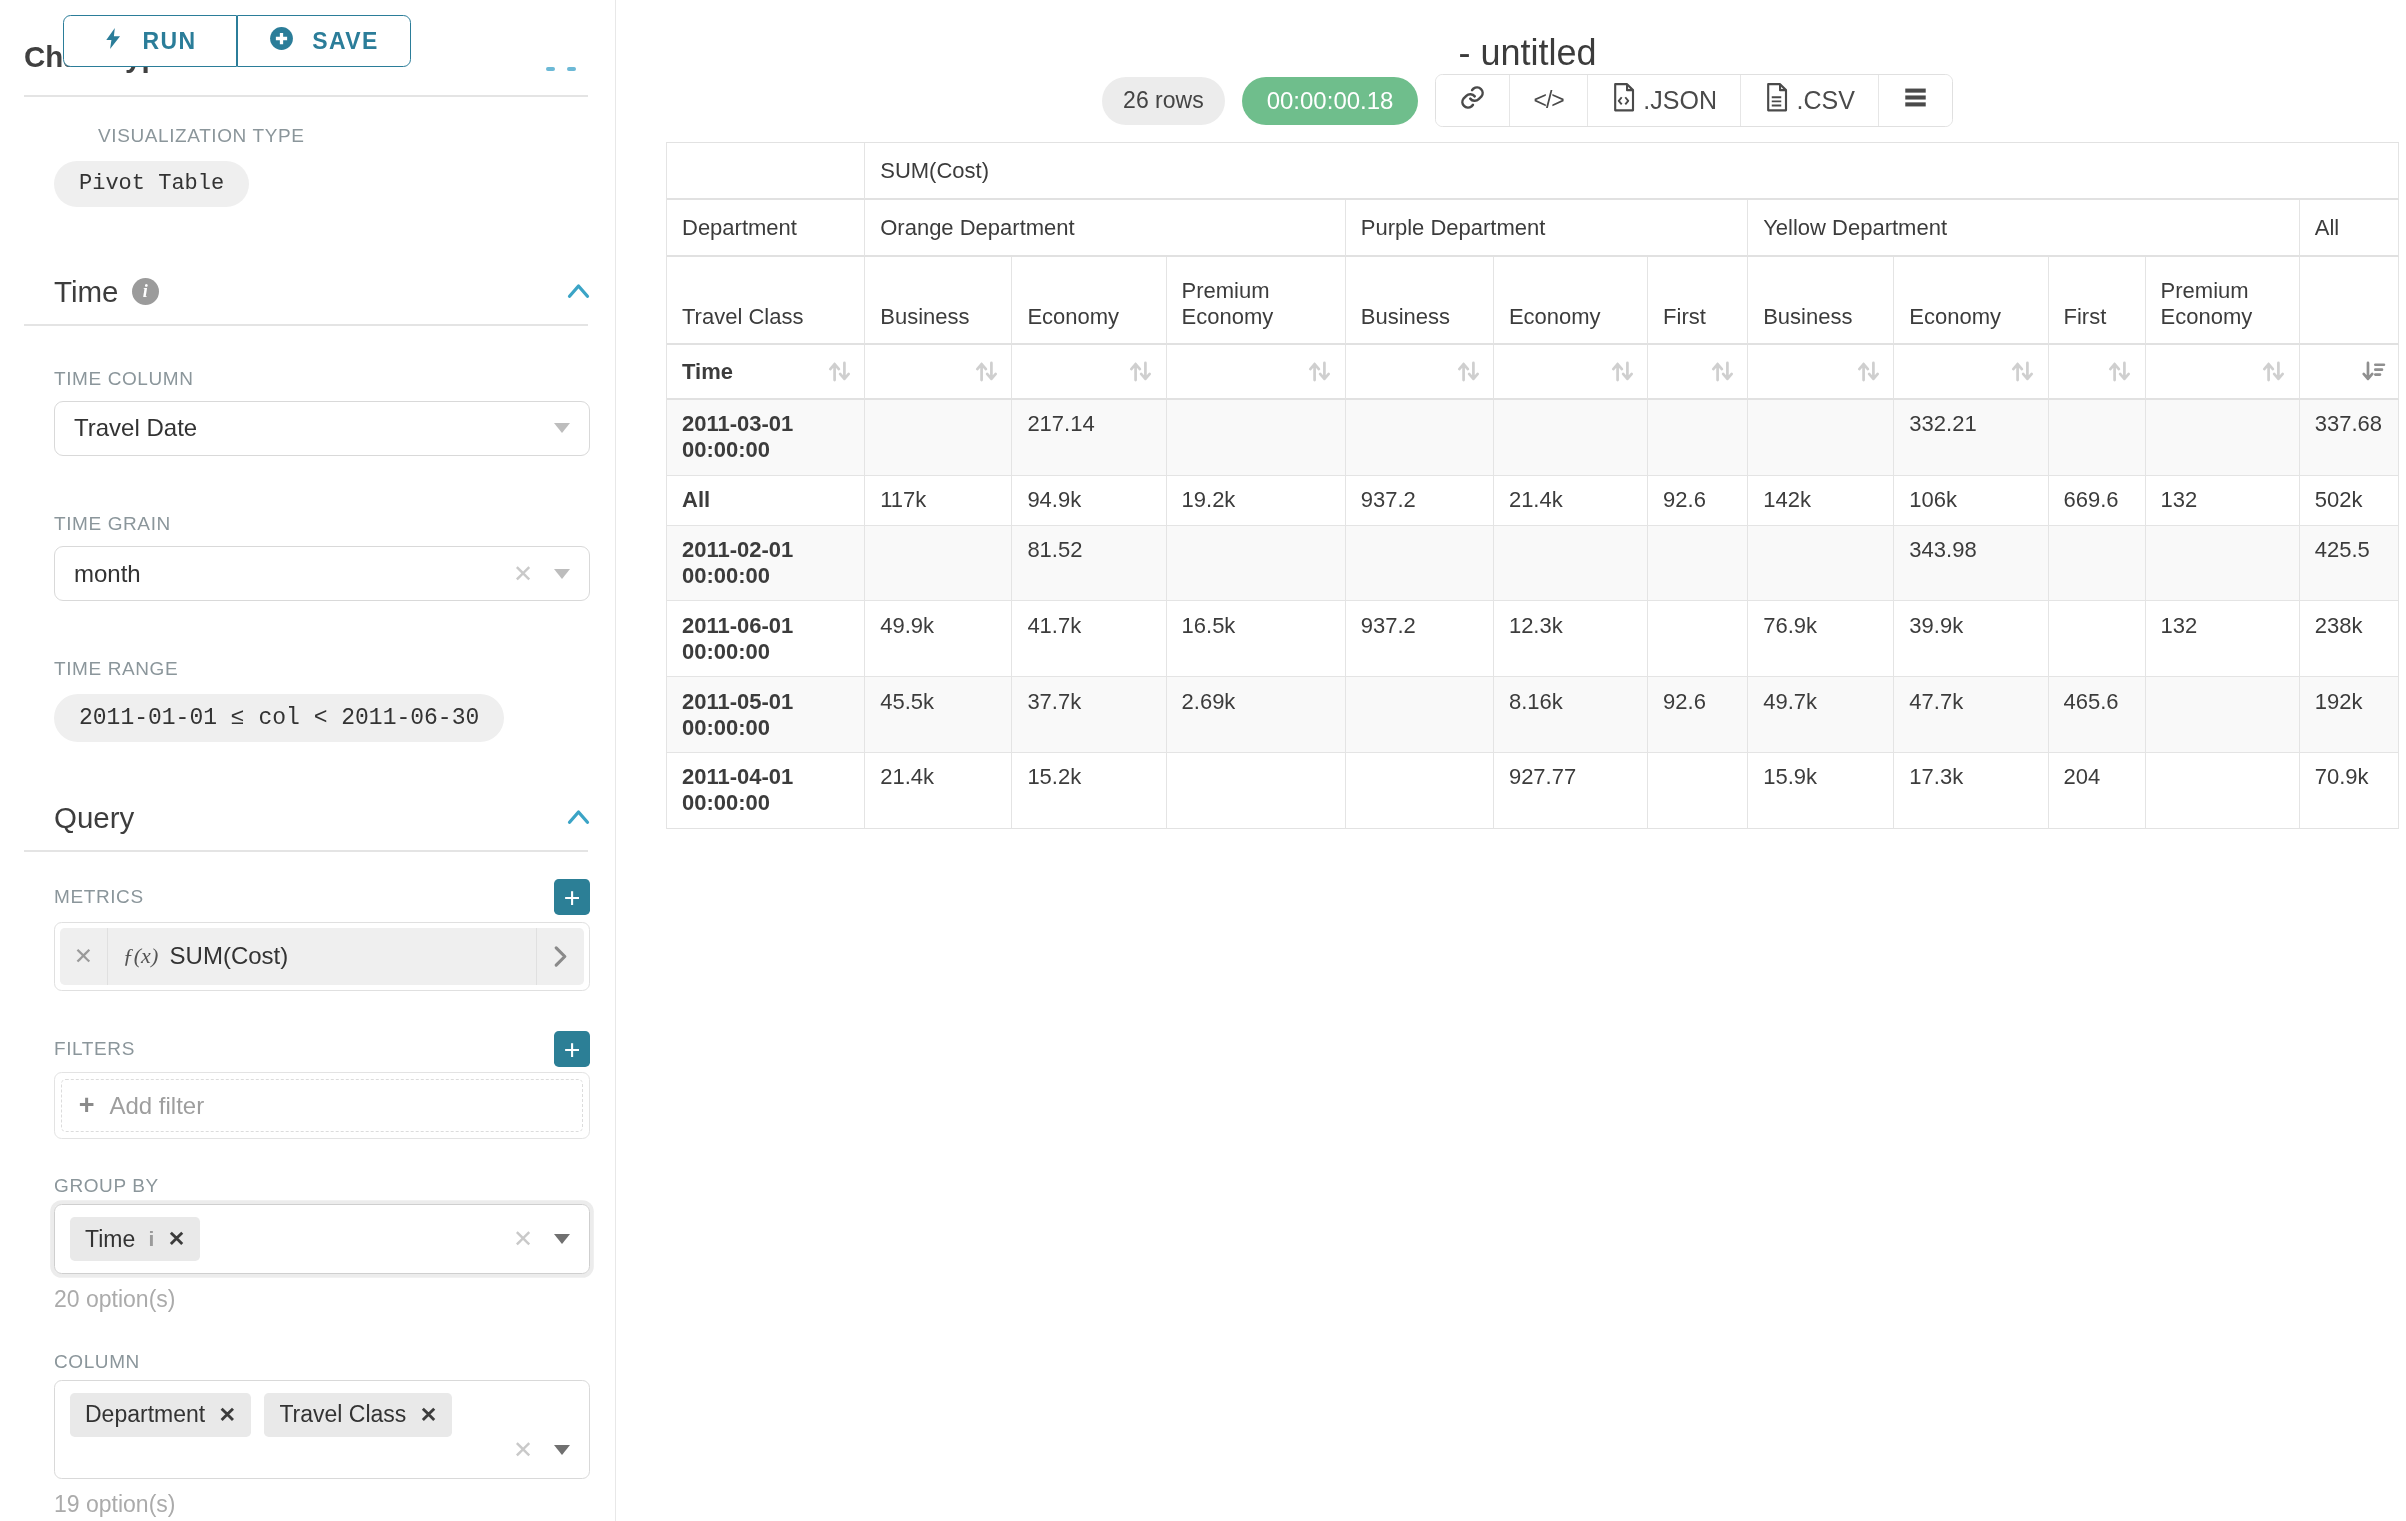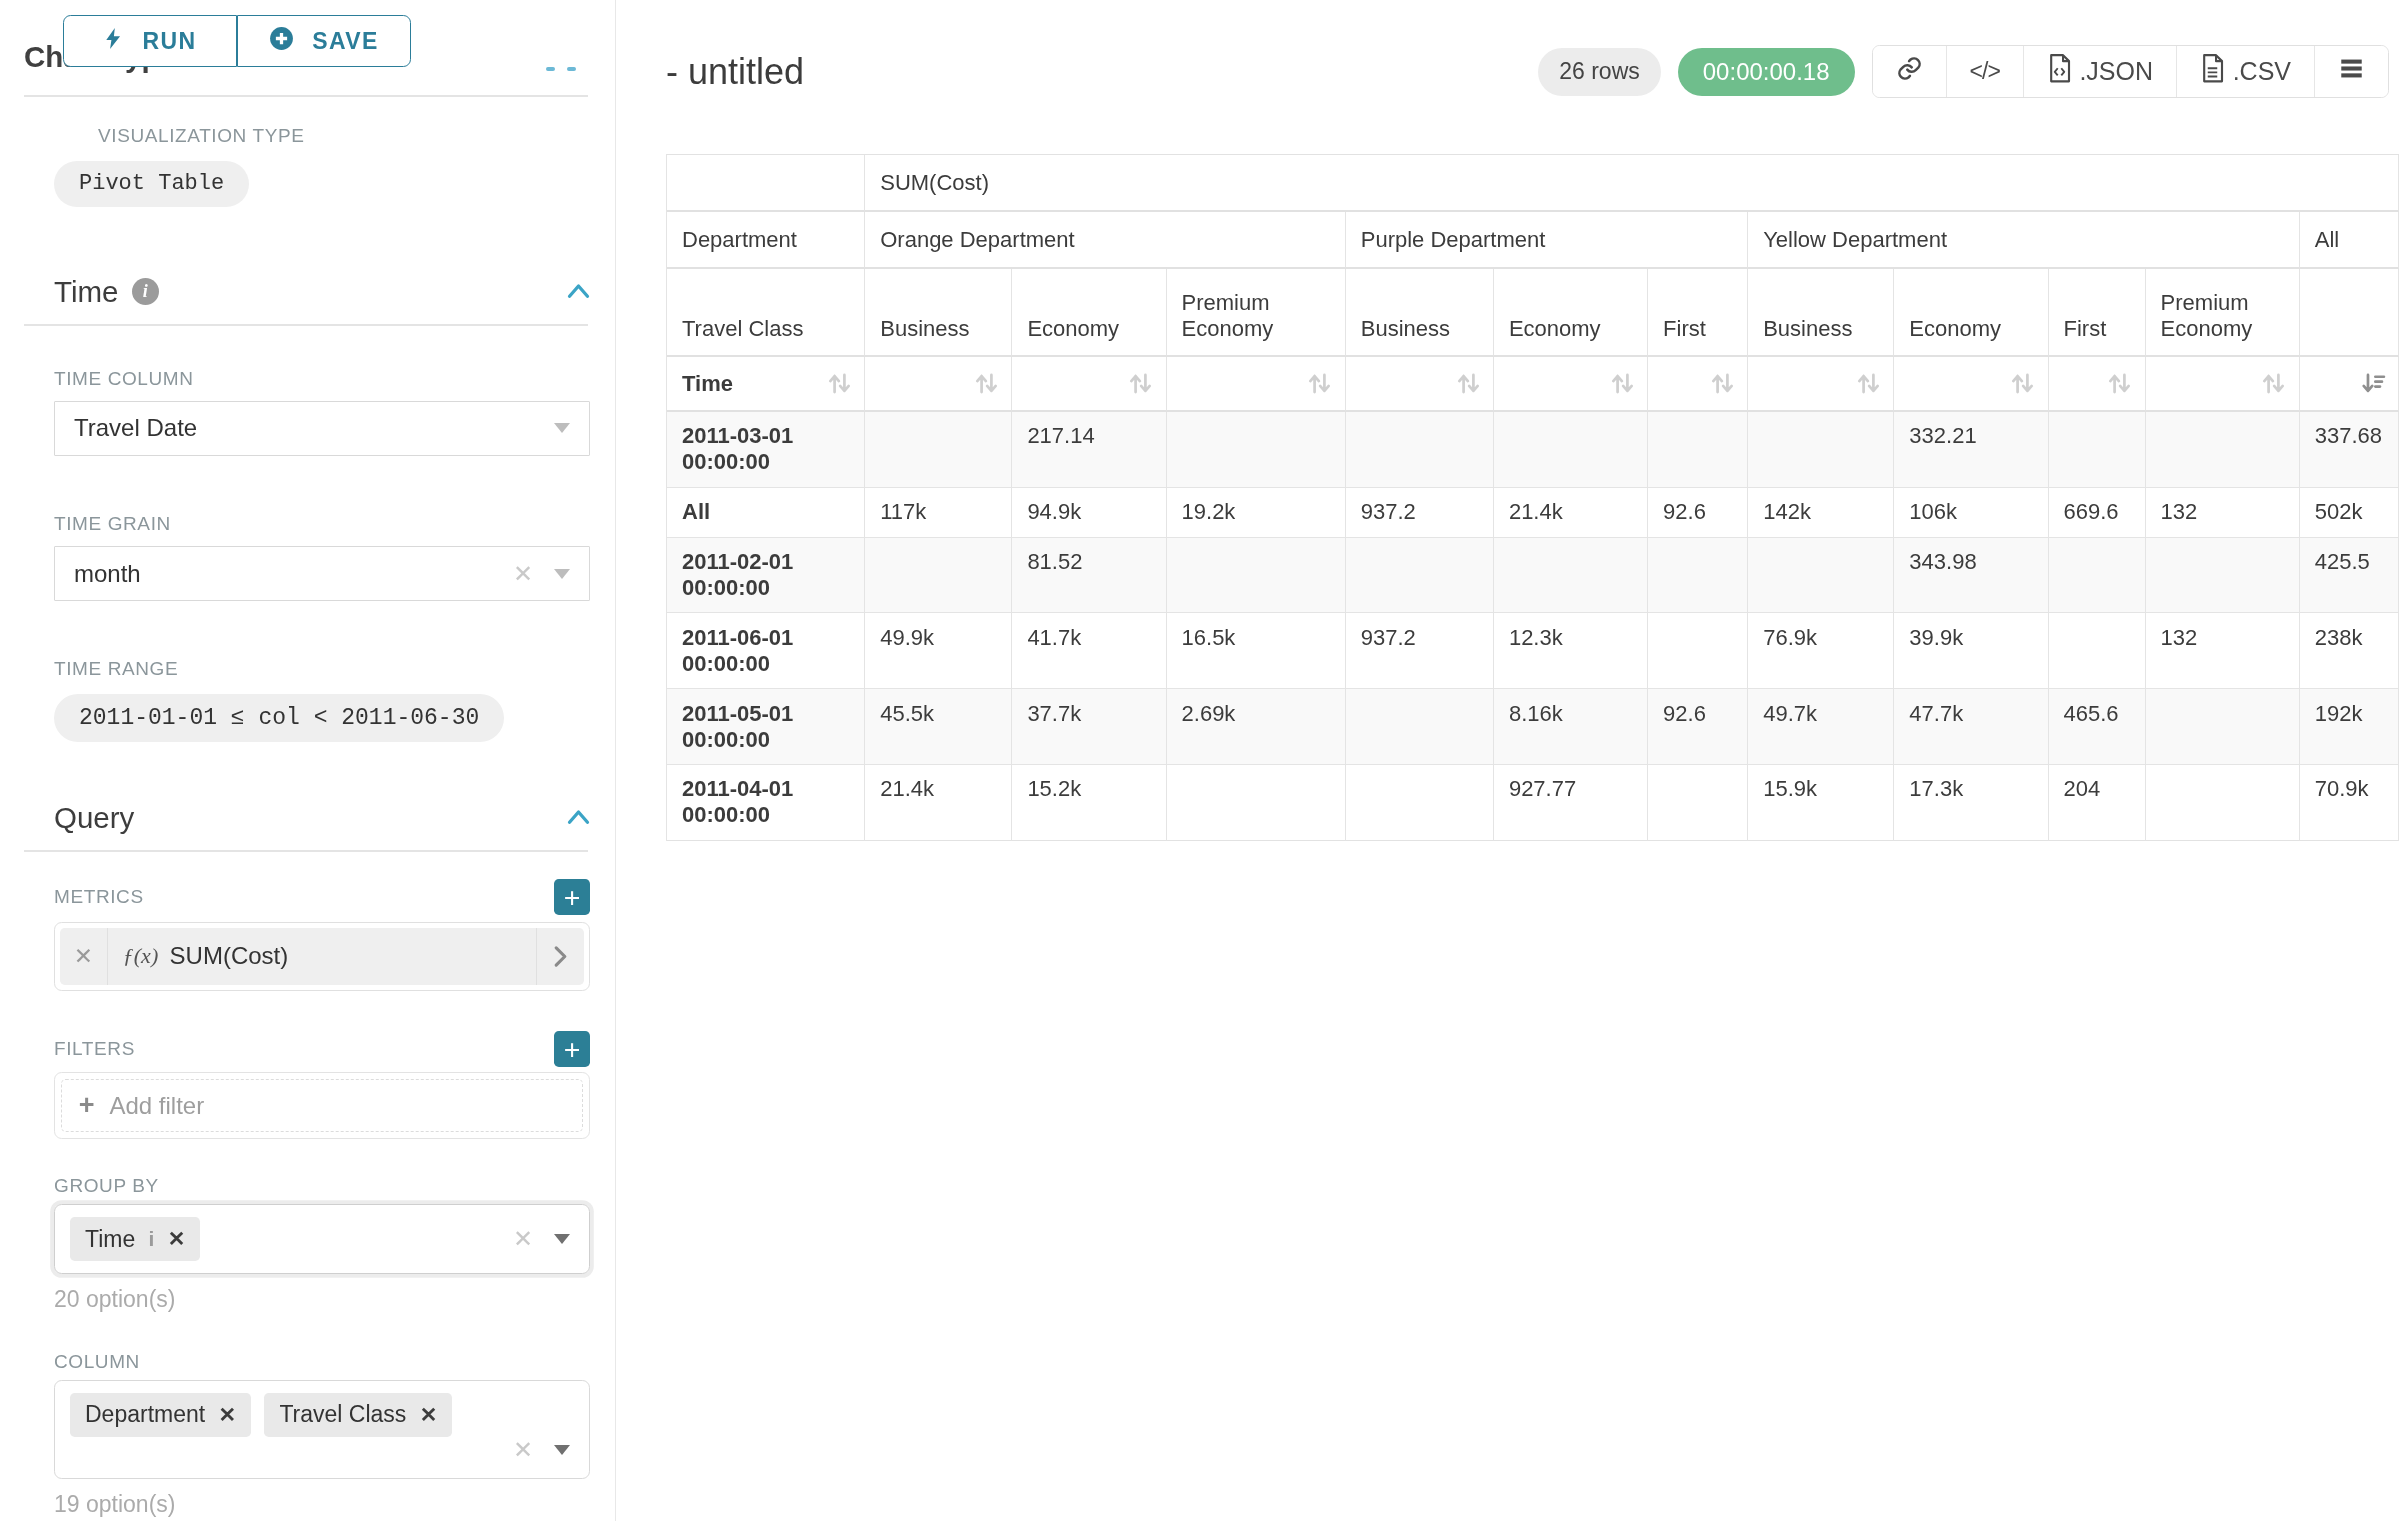--- a/index.html
+++ b/index.html
@@ -23,21 +23,21 @@
   .panel-body { padding:0 25px 0 54px; }
   .ctl-label { font-size:19px; font-weight:500; color:#8b969b; letter-spacing:0.6px; }
   .pill { display:inline-flex; align-items:center; background:#efefef; border-radius:25px;
     padding:0 25px; height:46px; font-size:22px; color:#333;font-family:Liberation Mono, monospace; }
   .section-h { display:flex; align-items:center; justify-content:space-between; }
   .section-title { font-size:29.5px; color:#3d3d3d; display:flex; align-items:center; gap:13.3px; }
   .info-badge { width:27px; height:27px; border-radius:50%; background:#9b9b9b; color:#fff;
     font-size:18px; font-weight:700; font-style:italic; display:inline-flex;
     align-items:center; justify-content:center; font-family:"Liberation Serif", serif; }
   .selbox { position:relative; display:flex; align-items:center; height:55px;
-    border:1px solid #d9d9d9; border-radius:1px; padding:0 19px; font-size:24px; color:#333; }
+    border:1px solid #d9d9d9; border-radius:9px; padding:0 19px; font-size:24px; color:#333; }
   .sel-right { position:absolute; right:19px; display:flex; align-items:center; gap:21px; }
   .caret { width:0; height:0; border-left:8.6px solid transparent; border-right:8.6px solid transparent;
     border-top:10.5px solid #bdbdbd; }
   .caret.dark { border-top-color:#707070; }
   .clear-x { color:#c9c9c9; font-size:24px; }
   .plusbtn { width:36px; height:36px; border-radius:4.8px; background:#2c7f96; color:#fff;
     font-size:28.5px; line-height:32px; text-align:center; border:none; cursor:pointer; }
   .label-row { display:flex; align-items:center; justify-content:space-between; }
   .metricbox { border:1px solid #e0e0e0; border-radius:7.6px; padding:4.8px; }
   .metricpill { display:flex; align-items:stretch; background:#efefef; border-radius:4.8px; height:57px; }
@@ -57,21 +57,21 @@
   .chip .chip-x { color:#3c3c3c; font-weight:700; font-size:21px; cursor:pointer; }
   .gb-select { position:relative; border:1.9px solid #cfcfcf; box-shadow:0 0 0 3.8px #ececec;
     border-radius:7.6px; height:70px; display:flex; align-items:center; padding:0 15px; }
   .cols-select { position:relative; border:1px solid #d9d9d9; border-radius:7.6px; height:99px;
     padding:11.4px 15px; display:flex; align-items:flex-start; gap:13.3px; }
   .cols-select .sel-right { top:55px; }
   .hint { font-size:23px; color:#ababab; }
 
   
   .main { position:absolute; left:617px; top:0; right:0; bottom:0; padding:0 17px 0 49px; }
-  .hdr { display:flex; align-items:center; justify-content:space-between; margin-top:44px; height:55px; }
+  .hdr { display:flex; align-items:center; justify-content:space-between; margin-top:32px; height:55px;flex-direction:column; }
   .viz-title { font-size:36px; color:#3c3c3c; }
   .hdr-right { display:flex; align-items:center; gap:17px; }
   .rows-badge { background:#ececec; border-radius:25px; height:48px; display:flex; align-items:center;
     padding:0 21px; font-size:23px; color:#444; }
   .timer-badge { background:#6fbe8c; border-radius:27px; height:48px; display:flex; align-items:center;
     padding:0 25px; font-size:24px; color:#fff; }
   .btn-group { display:flex; align-items:stretch; border:1px solid #e0e0e0; border-radius:7.6px;
     height:53px; overflow:hidden; background:#fff; }
   .btn-group .gbtn { display:flex; align-items:center; justify-content:center; gap:7.6px;
     padding:0 23px; border-right:1px solid #e6e6e6; font-size:25px; color:#4a4a4a;

